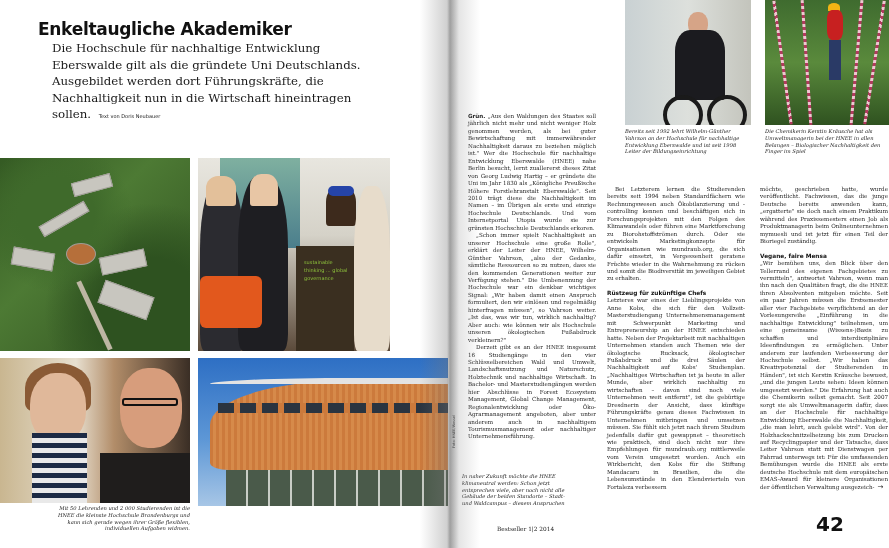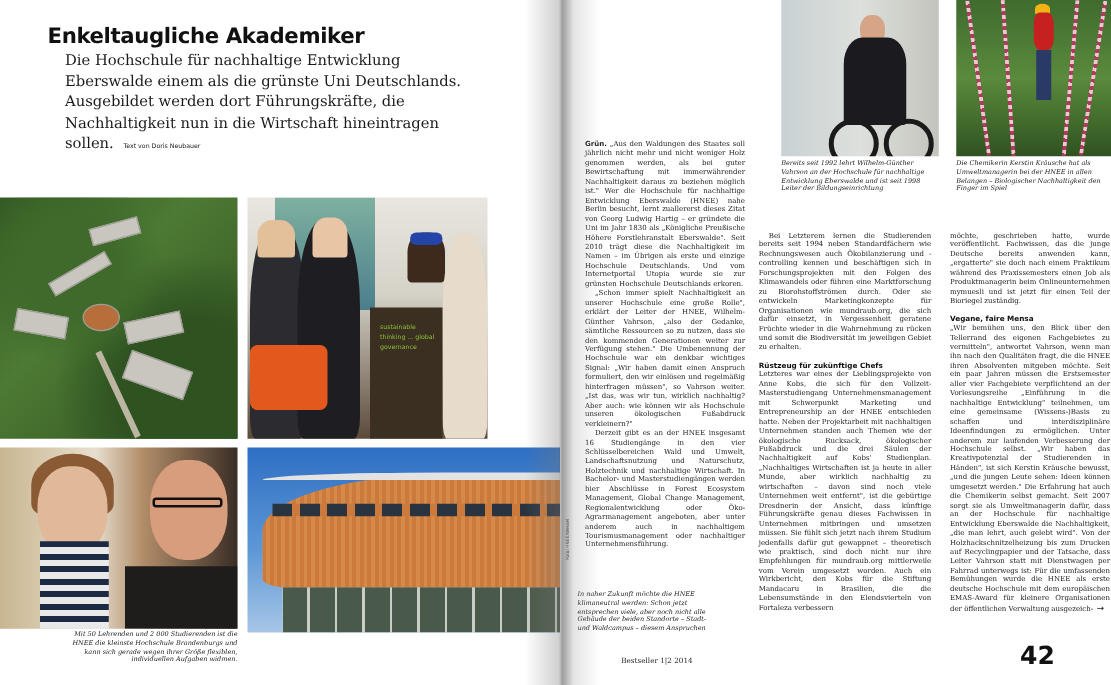--- a/index.html
+++ b/index.html
@@ -86,21 +86,21 @@
   .folio-mag { position: absolute; left: 497px; top: 526px; font-family: "DejaVu Serif", serif; font-size: 5.8px; color: #222; }
   .folio-num { position: absolute; left: 816px; top: 512px; font-family: "DejaVu Sans", sans-serif; font-weight: bold; font-size: 20px; color: #111; }
 </style>
 </head>
 <body>
 
 <div class="spread">
 
   <h1 class="headline">Enkeltaugliche Akademiker</h1>
   <div class="intro">
-    <span>Die Hochschule für nachhaltige Entwicklung Eberswalde einem als die grünste Uni Deutschlands. Ausgebildet werden dort Führungskräfte, die Nachhaltigkeit nun in die Wirtschaft hineintragen sollen.</span>
+    <span>Die Hochschule für nachhaltige Entwicklung Eberswalde gilt als die gründete Uni Deutschlands. Ausgebildet werden dort Führungskräfte, die Nachhaltigkeit nun in die Wirtschaft hineintragen sollen.</span>
     <span class="byline">Text von Doris Neubauer</span>
   </div>
 
   <div class="photo ph-aerial" title="Luftaufnahme des Campus im Wald">
     <div class="bldg" style="left:72px;top:20px;width:40px;height:14px;transform:rotate(-15deg)"></div>
     <div class="bldg" style="left:38px;top:55px;width:52px;height:12px;transform:rotate(-30deg)"></div>
     <div class="bldg" style="left:12px;top:92px;width:42px;height:18px;transform:rotate(10deg)"></div>
     <div class="bldg" style="left:100px;top:95px;width:46px;height:18px;transform:rotate(-12deg)"></div>
     <div class="bldg" style="left:100px;top:130px;width:52px;height:24px;transform:rotate(20deg)"></div>
     <div class="bldg" style="left:66px;top:85px;width:30px;height:22px;border-radius:50%;background:#b66f3a"></div>

